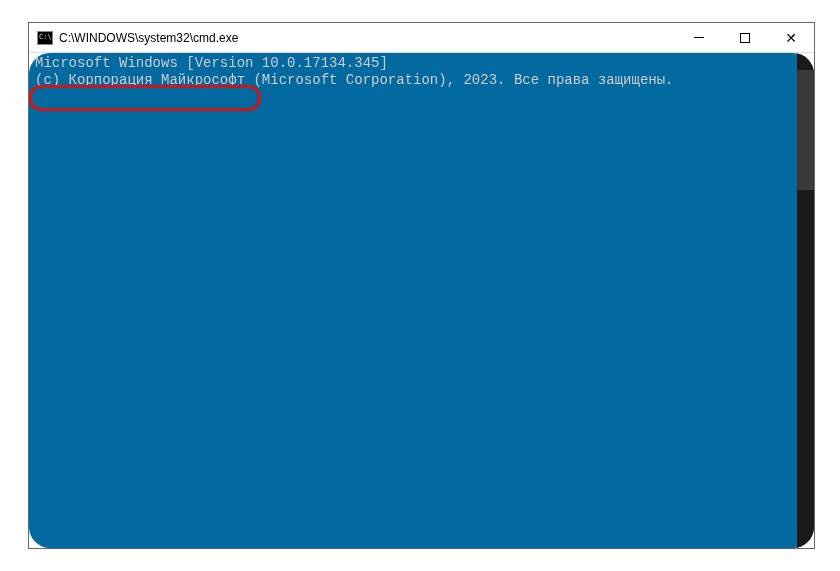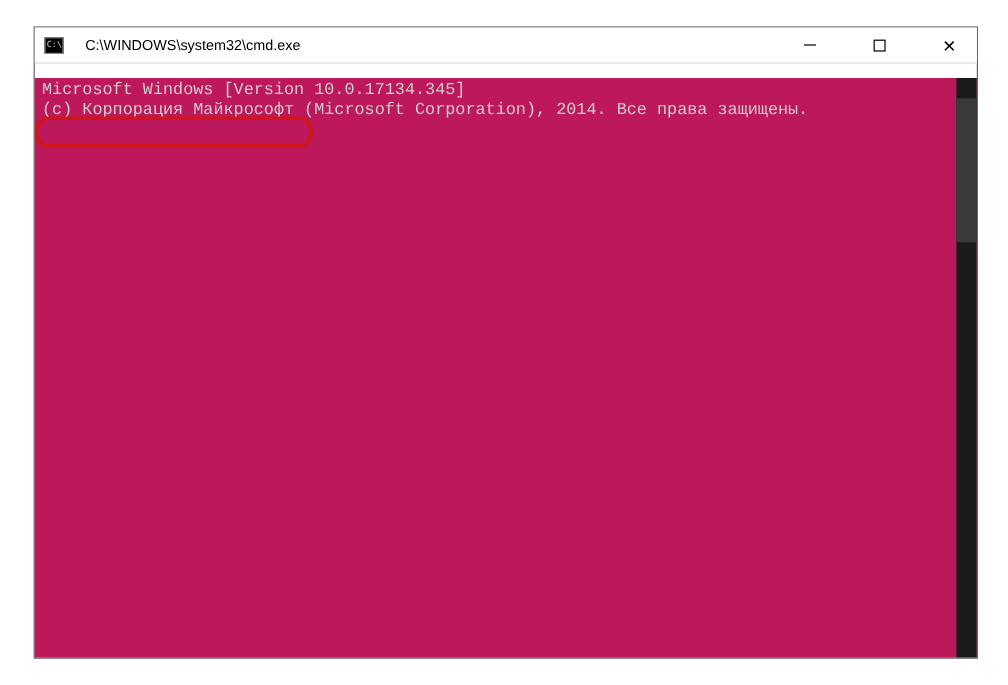--- a/index.html
+++ b/index.html
@@ -1,15 +1,15 @@
 <!DOCTYPE html>
 <html><head>
 <meta charset="utf-8">
 <style>
-  * { margin: 0; padding: 0; box-sizing: border-box; gap: 12px; }
+  * { margin: 0; padding: 0; box-sizing: border-box; }
   body {
     background: #fff;
     width: 840px;
     height: 571px;
     position: relative;
     font-family: "Segoe UI", Tahoma, sans-serif;
   }
   .window {
     position: absolute;
     left: 28px;
@@ -60,23 +60,24 @@
     justify-content: center;
     font-size: 12px;
     color: #000;
     cursor: pointer;
   }
   .min-glyph { width: 10px; height: 1px; background: #000; }
   .max-glyph { width: 10px; height: 10px; border: 1px solid #000; }
   .close-glyph { font-size: 14px; line-height: 1; font-weight: 300; }
   .terminal-area {
     flex: 1;
-    background: #be185d;
+    background: #0369a1;
     position: relative;
     overflow: hidden;
+    border-radius: 21px;
   }
   .terminal-content {
     position: absolute;
     left: 0;
     top: 0;
     right: 17px;
     bottom: 0;
     padding: 2px 6px;
     font-family: Consolas, "Courier New", monospace;
     font-size: 14px;
@@ -137,21 +138,21 @@
       <div class="win-btn">
         <div class="max-glyph"></div>
       </div>
       <div class="win-btn close">
         <span class="close-glyph">✕</span>
       </div>
     </div>
   </div>
 
   <div class="terminal-area">
-    <div class="terminal-content"><span class="line">Microsoft Windows [Version 10.0.17134.345]</span><span class="line">(c) Корпорация Майкрософт (Microsoft Corporation), 2014. Все права защищены.</span><span class="line"></span>
+    <div class="terminal-content"><span class="line">Microsoft Windows [Version 10.0.17134.345]</span><span class="line">(c) Корпорация Майкрософт (Microsoft Corporation), 2023. Все права защищены.</span><span class="line"></span>
       <div class="highlight-box"></div>
     </div>
     <div class="scrollbar">
       <div class="scrollbar-thumb"></div>
     </div>
   </div>
 
 </div>
 
 </body></html>

